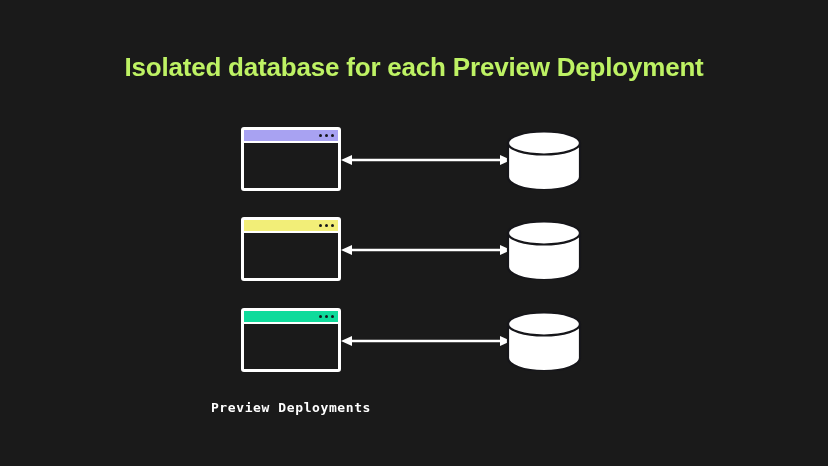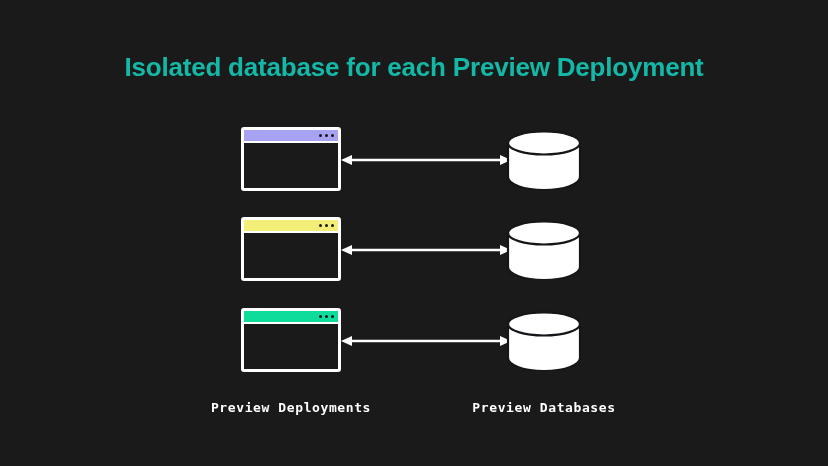--- a/index.html
+++ b/index.html
@@ -137,21 +137,21 @@
     text-align: center;
   }
   .caption-deployments { left: 191px; width: 200px; }
   .caption-databases   { left: 444px; width: 200px; }
 </style>
 </head>
 <body>
 
 <div id="slide" style="background: rgb(26, 26, 26);">
 
-  <div class="title" style="color: #14b8a6;">Isolated database for each Preview Deployment</div>
+  <div class="title" style="color: #bef264;">Isolated database for each Preview Deployment</div>
 
   <div class="diagram">
 
     <div class="row row-0">
 
       <div class="window" id="win-0" style="border-color: rgb(255, 255, 255); background: rgb(26, 26, 26);">
         <div class="window-titlebar" id="bar-0" style="background: rgb(168, 162, 242);">
           <div class="window-dots">
             <span class="dot" style="background: rgb(22, 22, 26);"></span>
             <span class="dot" style="background: rgb(22, 22, 26);"></span>
@@ -235,15 +235,14 @@
           <ellipse cx="38" cy="13" rx="36" ry="11.5" fill="#ffffff" stroke="#16161a" stroke-width="2.2"></ellipse>
         </svg>
       </div>
 
     </div>
 
   </div>
 
   <div class="caption caption-deployments" style="color: rgb(255, 255, 255);">Preview Deployments</div>
 
-  <div class="caption caption-databases" style="color: rgb(255, 255, 255);">Preview Databases</div>
 
 </div>
 
 </body></html>

